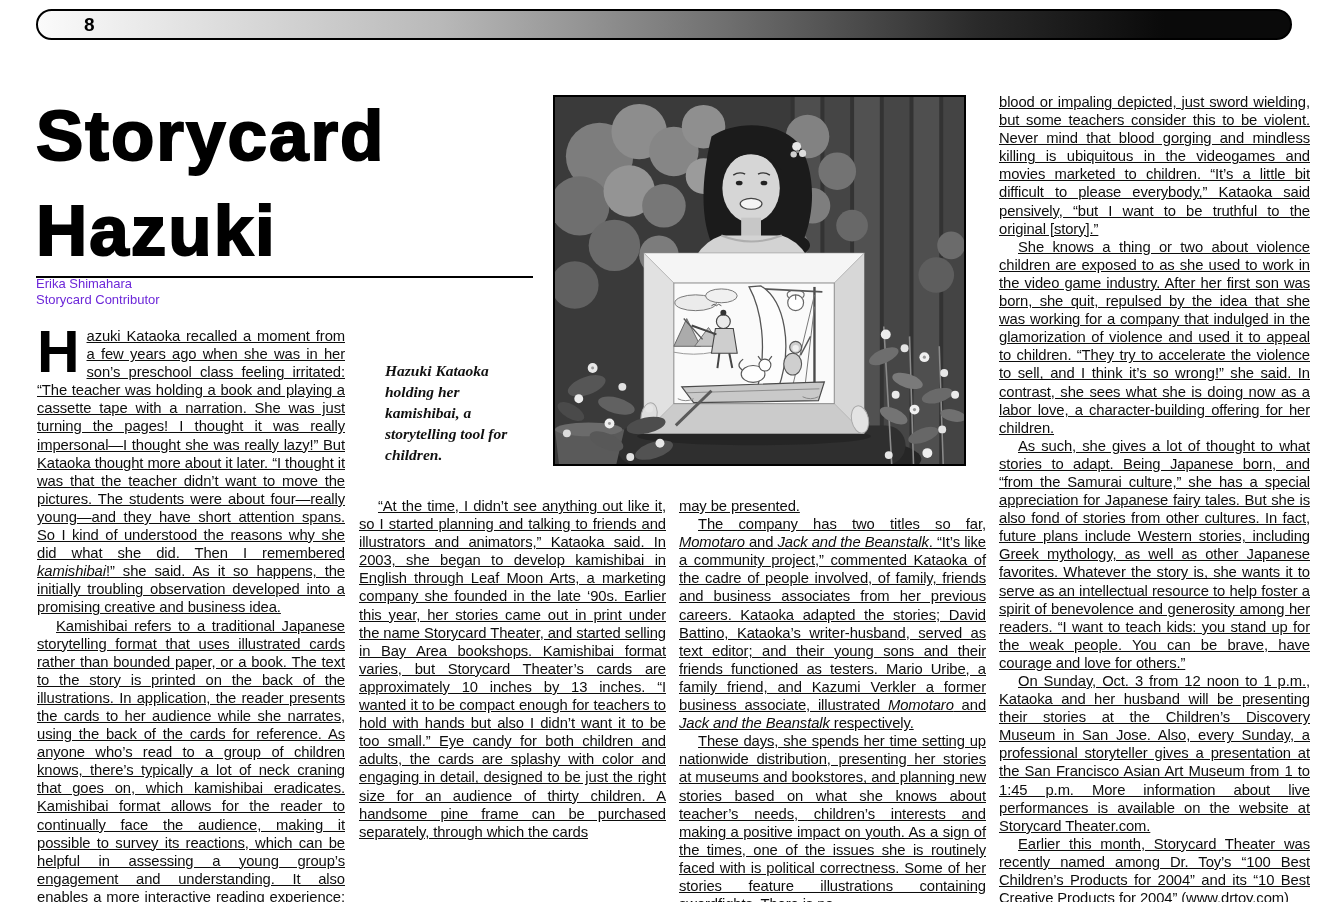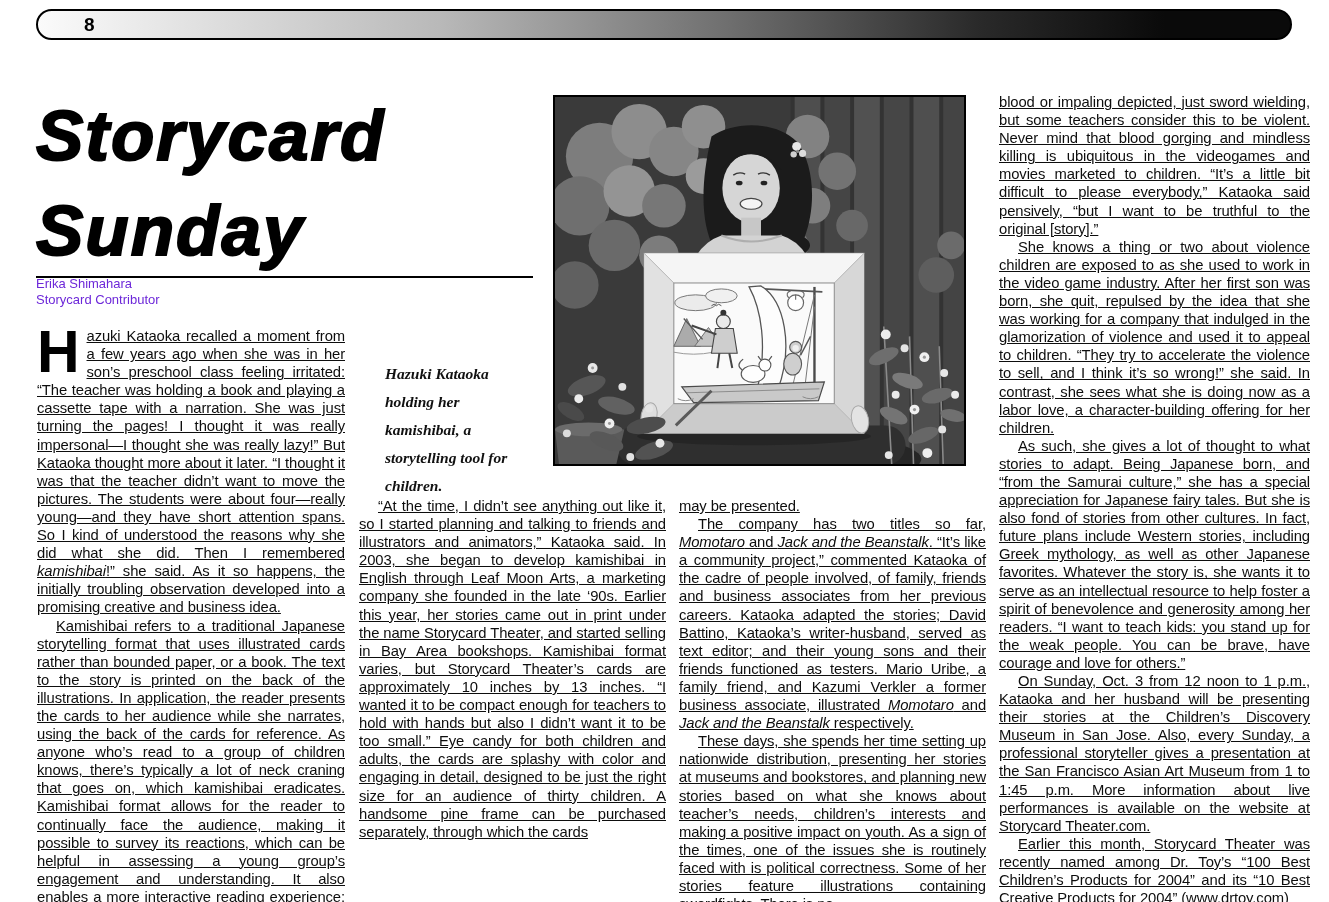--- a/index.html
+++ b/index.html
@@ -9,37 +9,37 @@
   
   .masthead{position:absolute;left:36px;top:9px;width:1256px;height:31px;
     border:2px solid #000;border-radius:18px;box-sizing:border-box;
     background:linear-gradient(90deg,#fbfbfb 0%,#e2e2e2 12%,#b9b9b9 32%,#6f6f6f 55%,#2a2a2a 75%,#0a0a0a 90%);
     display:flex;align-items:center;justify-content:space-between;
     padding:0 24px 0 46px;}
   .pagenum{font-size:19px;font-weight:bold;color:#000;}
   .dateline{font-size:10px;font-weight:bold;color:#fff;letter-spacing:.4px;margin-top:48px;}
 
   
-  .title{position:absolute;left:36px;top:88px;margin:0;font-style:italic;font-weight:bold;
+  .title{position:absolute;left:36px;top:88px;margin:0;font-weight:bold;
     font-size:71px;line-height:95px;letter-spacing:2px;color:#000;
     -webkit-text-stroke:2px #000;}
   .title .tline{display:block;}
 
   .rule{position:absolute;left:36px;top:276px;width:497px;height:2px;background:#000;}
 
   .byline{position:absolute;left:36px;top:276px;font-size:13px;line-height:16px;color:#6d28d9;}
 
   
   .photo{position:absolute;left:553px;top:95px;width:413px;height:371px;margin:0;
     border:2px solid #000;box-sizing:border-box;background:#555;}
   .photo svg{display:block;width:100%;height:100%;}
 
   .caption{position:absolute;left:385px;top:360px;width:152px;
     font-family:"Liberation Serif",serif;font-weight:bold;font-style:italic;
-    font-size:15.5px;line-height:28px;color:#111;}
+    font-size:15.5px;line-height:21px;color:#111;}
 
   
   .col{position:absolute;font-size:14.8px;line-height:18.1px;letter-spacing:-0.1px;
     text-align:justify;color:#0d0d0d;}
   .col p{margin:0;text-decoration:underline;}
   .col p.indent{text-indent:19px;}
   .col1{left:37px;top:327px;width:308px;}
   .col2{left:359px;top:497px;width:307px;}
   .col3{left:679px;top:497px;width:307px;}
   .col4{left:999px;top:93px;width:311px;}
@@ -52,21 +52,21 @@
 
 <div class="page">
 
   <header class="masthead">
     <span class="pagenum">8</span>
     <span class="dateline">SEPTEMBER 25, 2004 • NIKKEIWEST</span>
   </header>
 
   <h1 class="title">
     <span class="tline">Storycard</span>
-    <span class="tline">Sunday</span>
+    <span class="tline">Hazuki</span>
   </h1>
 
   <div class="rule"></div>
 
   <div class="byline">
     <div>Erika Shimahara</div>
     <div>Storycard Contributor</div>
   </div>
 
   <figure class="photo">

